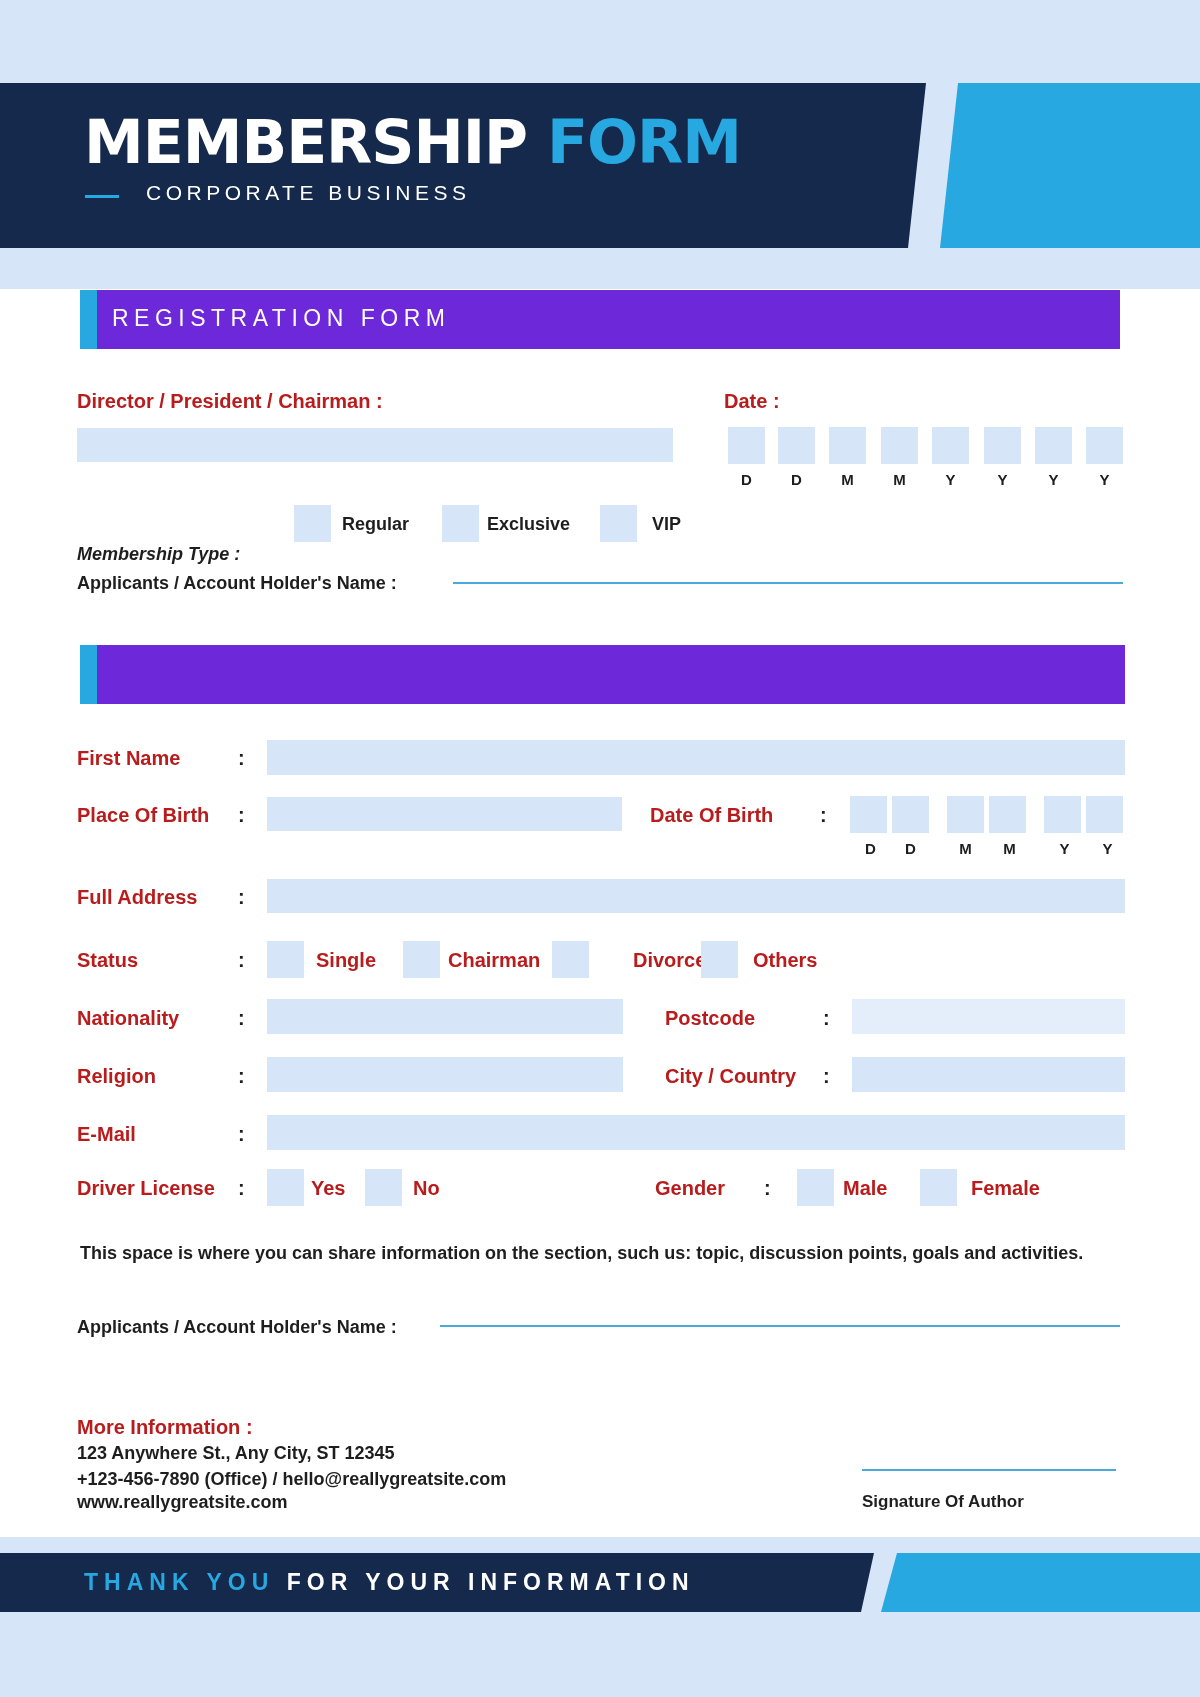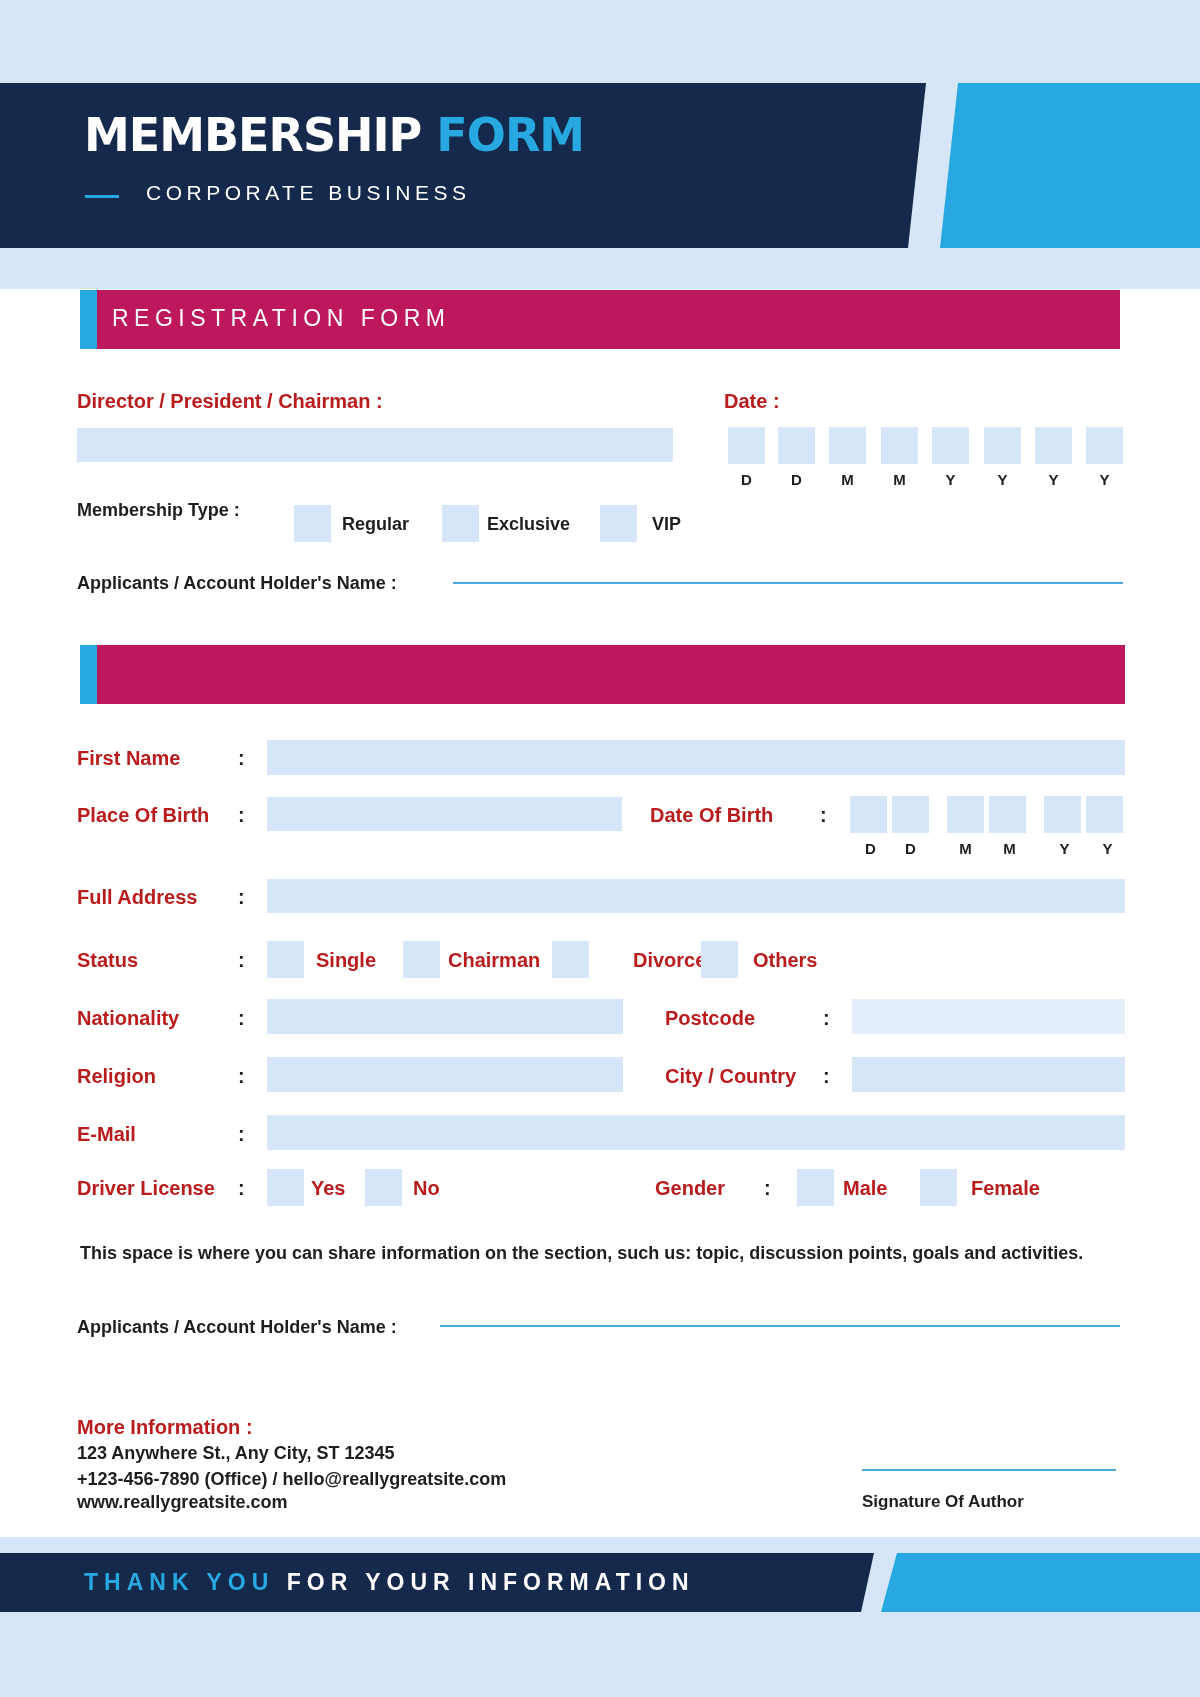--- a/index.html
+++ b/index.html
@@ -20,35 +20,35 @@
     clip-path: polygon(0 0, 926px 0, 908px 165px, 0 165px);
   }
   .hdr-cyan {
     left: 940px; top: 83px; width: 260px; height: 165px;
     background: #27a8e0;
     clip-path: polygon(18px 0, 260px 0, 260px 165px, 0 165px);
   }
   .title {
     left: 84px; top: 112px;
     font-family: "DejaVu Sans", sans-serif;
-    font-weight: bold; font-size: 46px; letter-spacing: -1px;
+    font-weight: bold; font-size: 60px; letter-spacing: -1px;
     color: #ffffff; white-space: nowrap; line-height: 1;
   }
   .title .accent { color: #27a8e0; }
   .subtitle-dash { left: 85px; top: 195px; width: 34px; height: 3px; background: #27a8e0; }
   .subtitle {
     left: 146px; top: 182px;
     font-size: 21px; letter-spacing: 4.5px; color: #ffffff; white-space: nowrap; line-height: 1;
   }
 
   
   .page { left: 0; top: 289px; width: 1200px; height: 1248px; background: #ffffff; }
 
   
-  .sec-bar { background: #be185d; height: 59px; }
+  .sec-bar { background: #6d28d9; height: 59px; }
   .sec-bar .strip { position: absolute; left: 0; top: 0; width: 17px; height: 100%; background: #27a8e0; }
   .sec-bar .txt {
     position: absolute; left: 32px; top: 17px;
     color: #ffffff; font-size: 23px; letter-spacing: 5.5px; white-space: nowrap; line-height: 1;
   }
 
   .lbl { font-weight: bold; font-size: 20px; color: #b91c1c; white-space: nowrap; line-height: 1; }
   .lbl-sm { font-weight: bold; font-size: 18px; color: #1e1e1e; white-space: nowrap; line-height: 1; }
   .colon { font-weight: bold; font-size: 20px; color: #1e1e1e; line-height: 1; }
   .field { background: #d6e6f8; border: none; outline: none; }
@@ -103,21 +103,21 @@
 <div class="abs box" style="left:1086px; top:427px;"></div>
 <div class="abs cap" style="left:728px; top:472px;">D</div>
 <div class="abs cap" style="left:778px; top:472px;">D</div>
 <div class="abs cap" style="left:829px; top:472px;">M</div>
 <div class="abs cap" style="left:881px; top:472px;">M</div>
 <div class="abs cap" style="left:932px; top:472px;">Y</div>
 <div class="abs cap" style="left:984px; top:472px;">Y</div>
 <div class="abs cap" style="left:1035px; top:472px;">Y</div>
 <div class="abs cap" style="left:1086px; top:472px;">Y</div>
 
-<div class="abs lbl-sm" style="left:77px; top:501px;">Membership Type :</div>
+<div class="abs lbl-sm" style="left:77px; top:545px;font-style:italic;">Membership Type :</div>
 <div class="abs box" style="left:294px; top:505px;"></div>
 <div class="abs lbl-sm" style="left:342px; top:515px;">Regular</div>
 <div class="abs box" style="left:442px; top:505px;"></div>
 <div class="abs lbl-sm" style="left:487px; top:515px;">Exclusive</div>
 <div class="abs box" style="left:600px; top:505px;"></div>
 <div class="abs lbl-sm" style="left:652px; top:515px;">VIP</div>
 
 <div class="abs lbl-sm" style="left:77px; top:574px;">Applicants / Account Holder's Name :</div>
 <div class="abs uline" style="left:453px; top:582px; width:670px;"></div>
 

